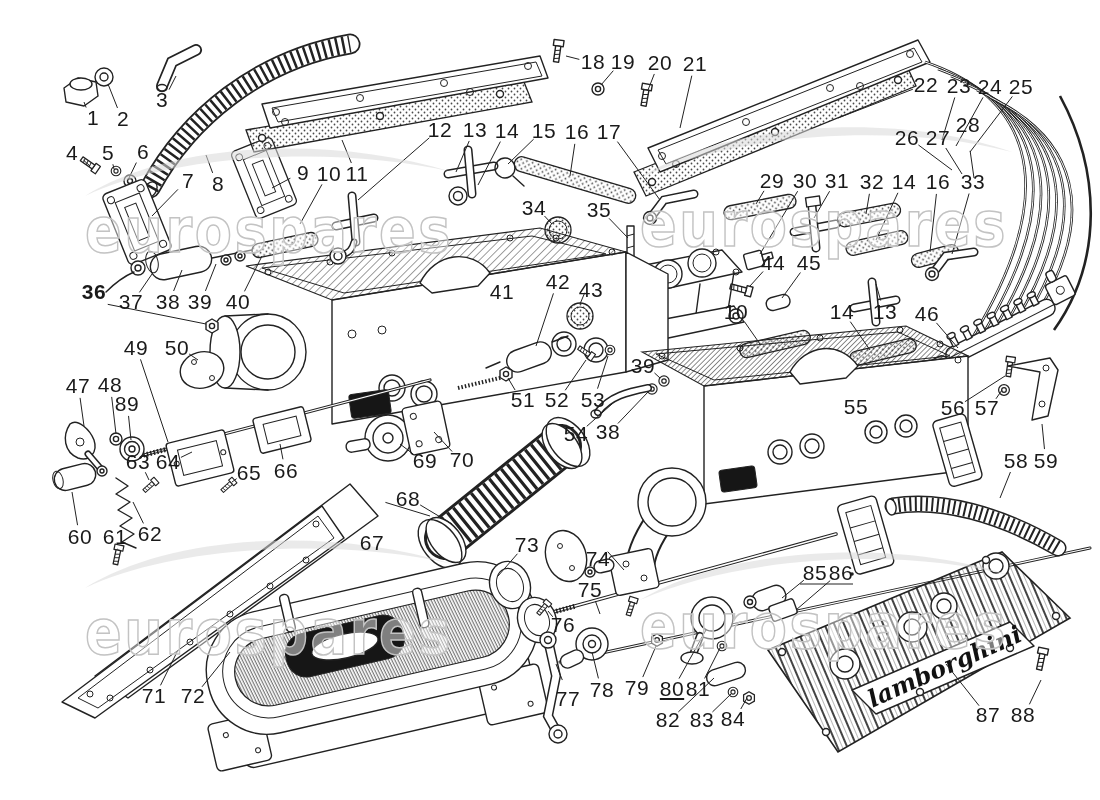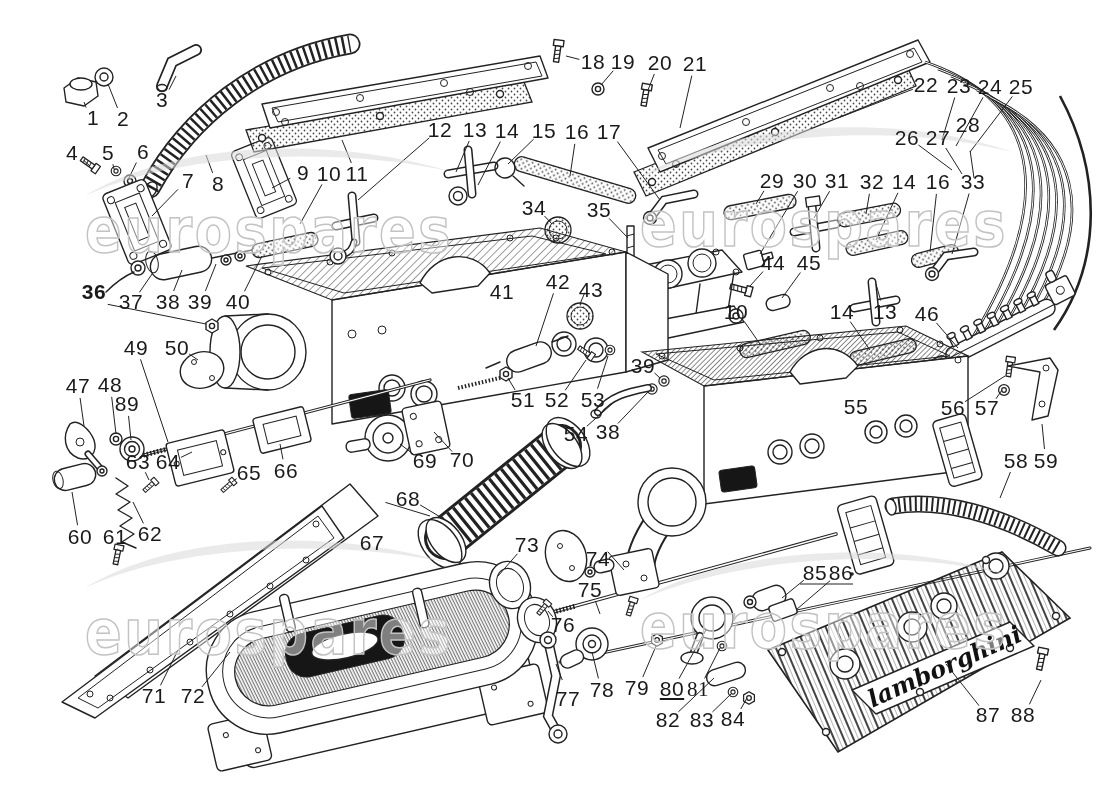--- a/index.html
+++ b/index.html
@@ -784,21 +784,21 @@
       <span class="part-label" style="left: 154px; top: 696px;">71</span>
       <span class="part-label" style="left: 193px; top: 696px;">72</span>
       <span class="part-label" style="left: 527px; top: 545px;">73</span>
       <span class="part-label" style="left: 598px; top: 543px; margin-top: 16px;">74</span>
       <span class="part-label" style="left: 590px; top: 590px;">75</span>
       <span class="part-label" style="left: 563px; top: 625px;">76</span>
       <span class="part-label" style="left: 568px; top: 691px; margin-top: 8px;">77</span>
       <span class="part-label" style="left: 602px; top: 690px;">78</span>
       <span class="part-label" style="left: 637px; top: 688px;">79</span>
       <span class="part-label" style="left: 672px; top: 689px; text-decoration: underline;">80</span>
-      <span class="part-label" style="left: 698px; top: 689px; font-family: Liberation Serif, serif;">81</span>
+      <span class="part-label" style="left: 698px; top: 689px;">81</span>
       <span class="part-label" style="left: 668px; top: 720px;">82</span>
       <span class="part-label" style="left: 702px; top: 720px;">83</span>
       <span class="part-label" style="left: 733px; top: 719px;">84</span>
       <span class="part-label" style="left: 815px; top: 573px;">85</span>
       <span class="part-label" style="left: 841px; top: 573px;">86</span>
       <span class="part-label" style="left: 988px; top: 715px;">87</span>
       <span class="part-label" style="left: 1023px; top: 715px;">88</span>
     </div>
 </div>
 

